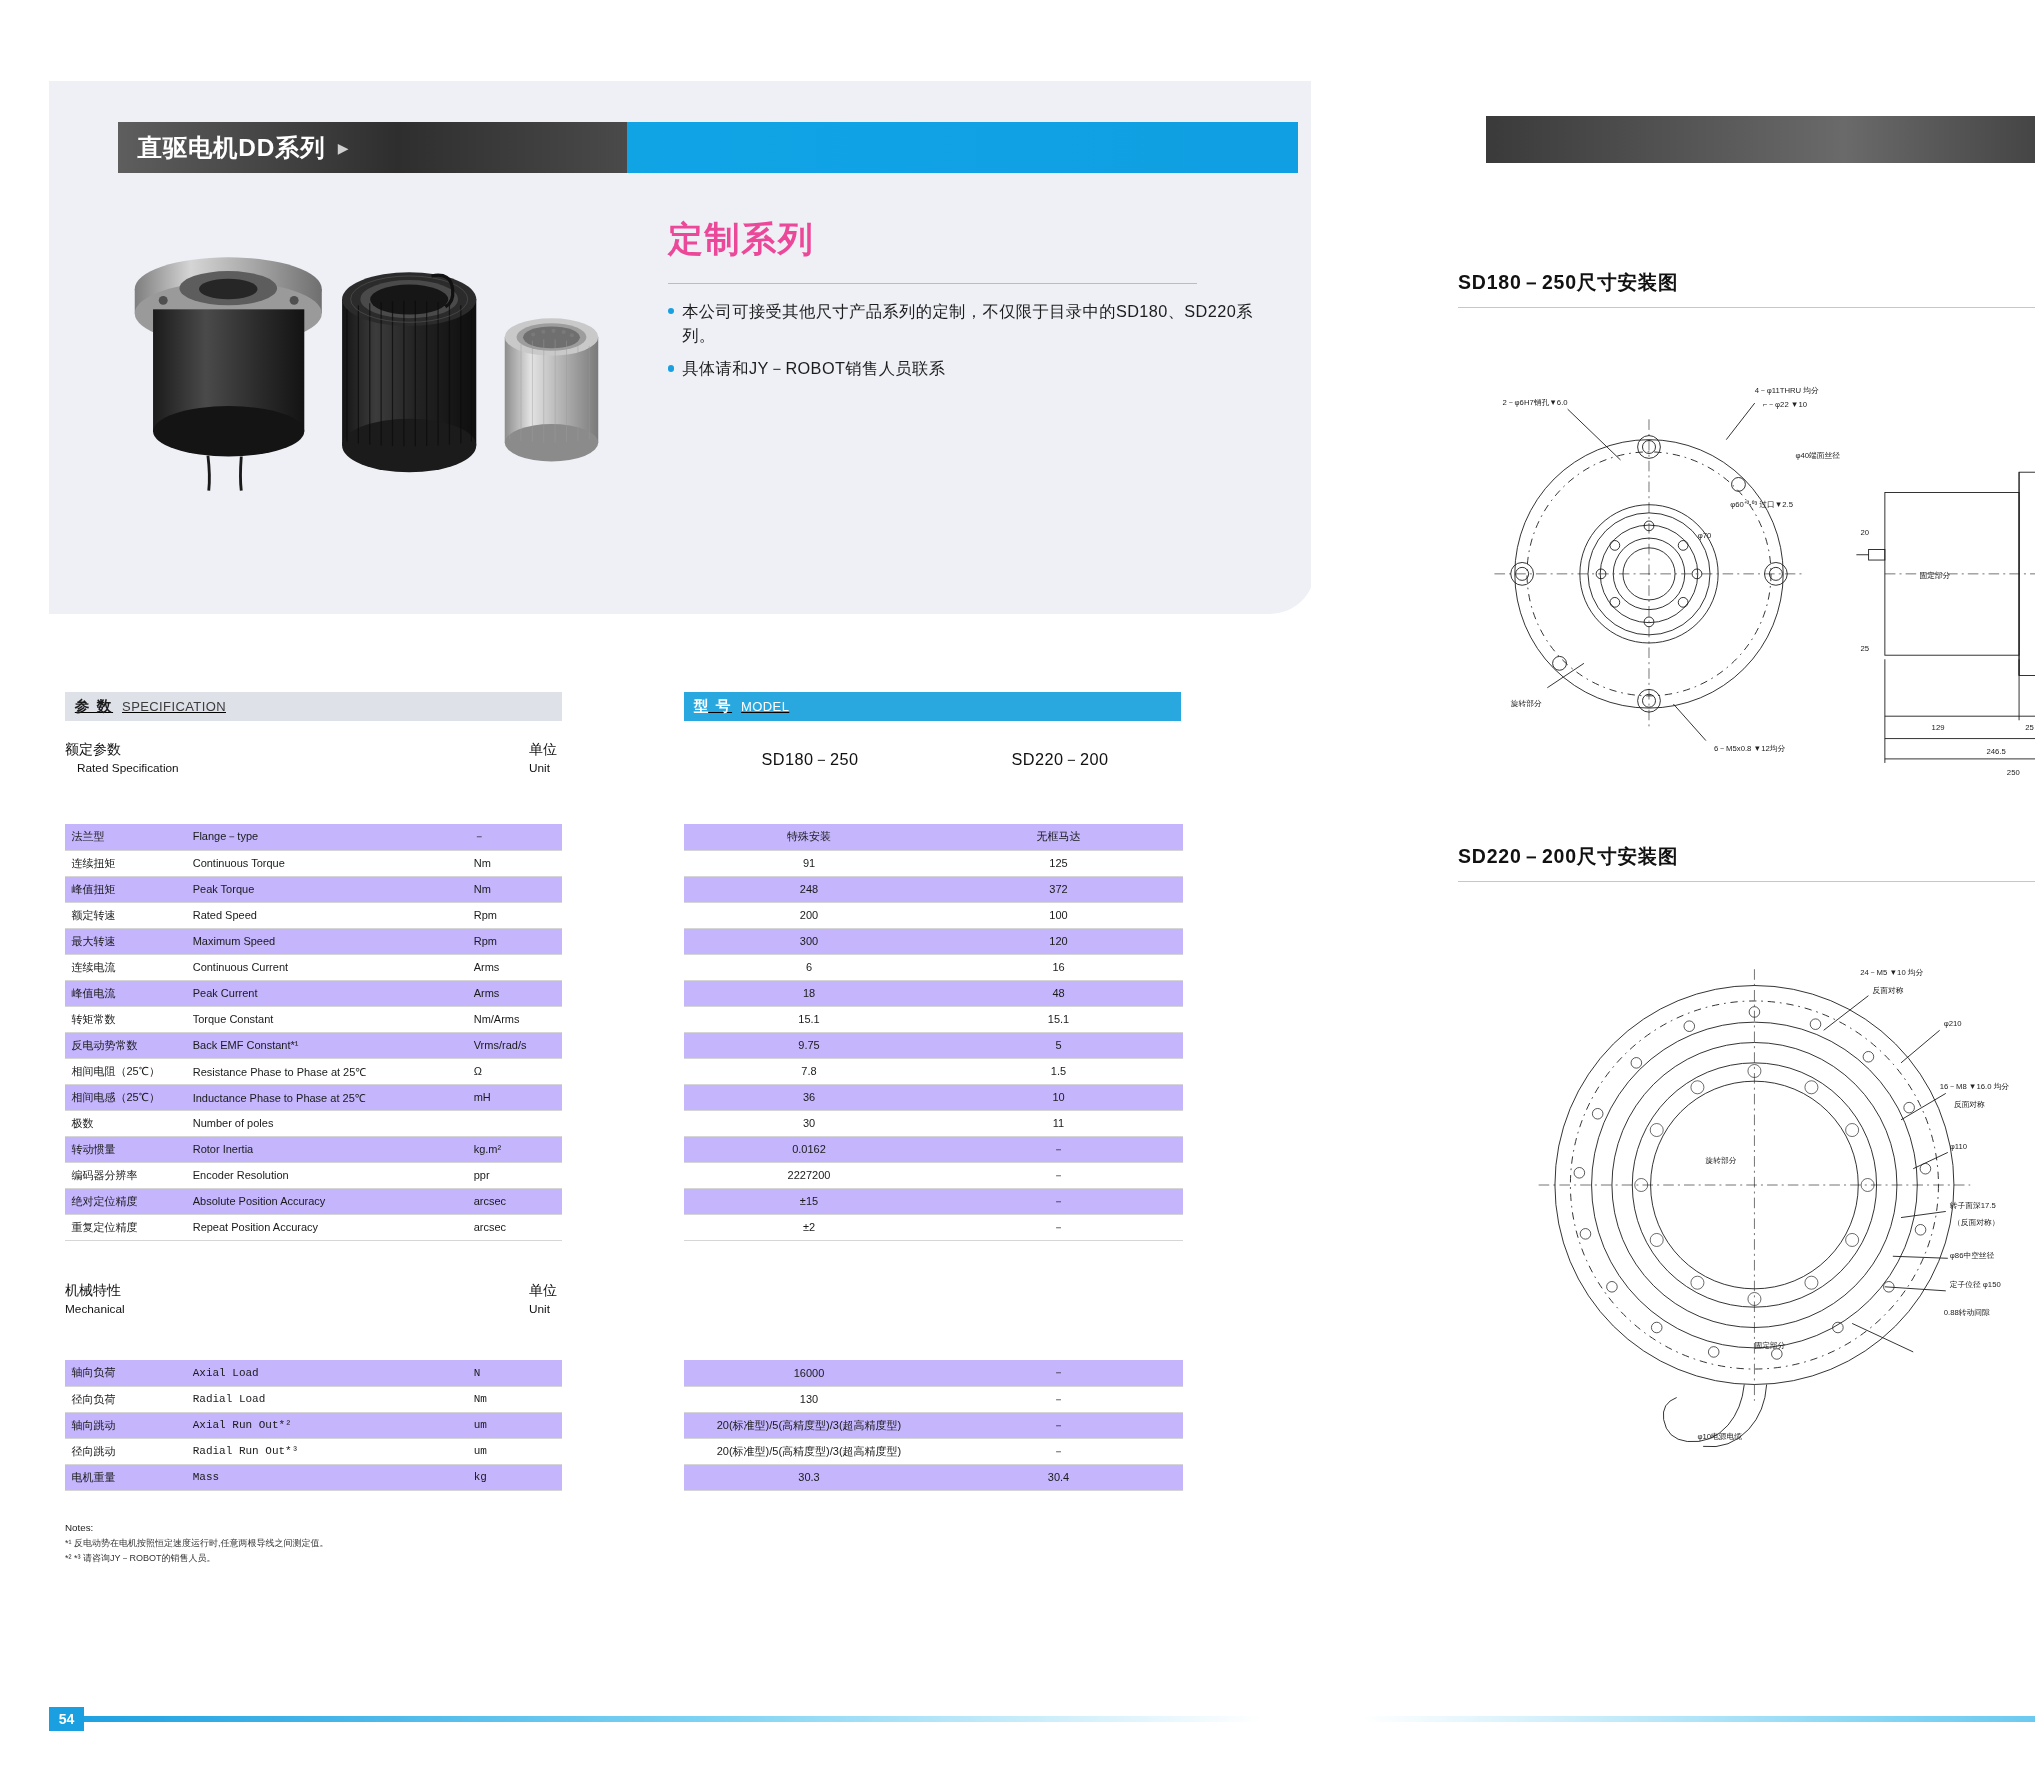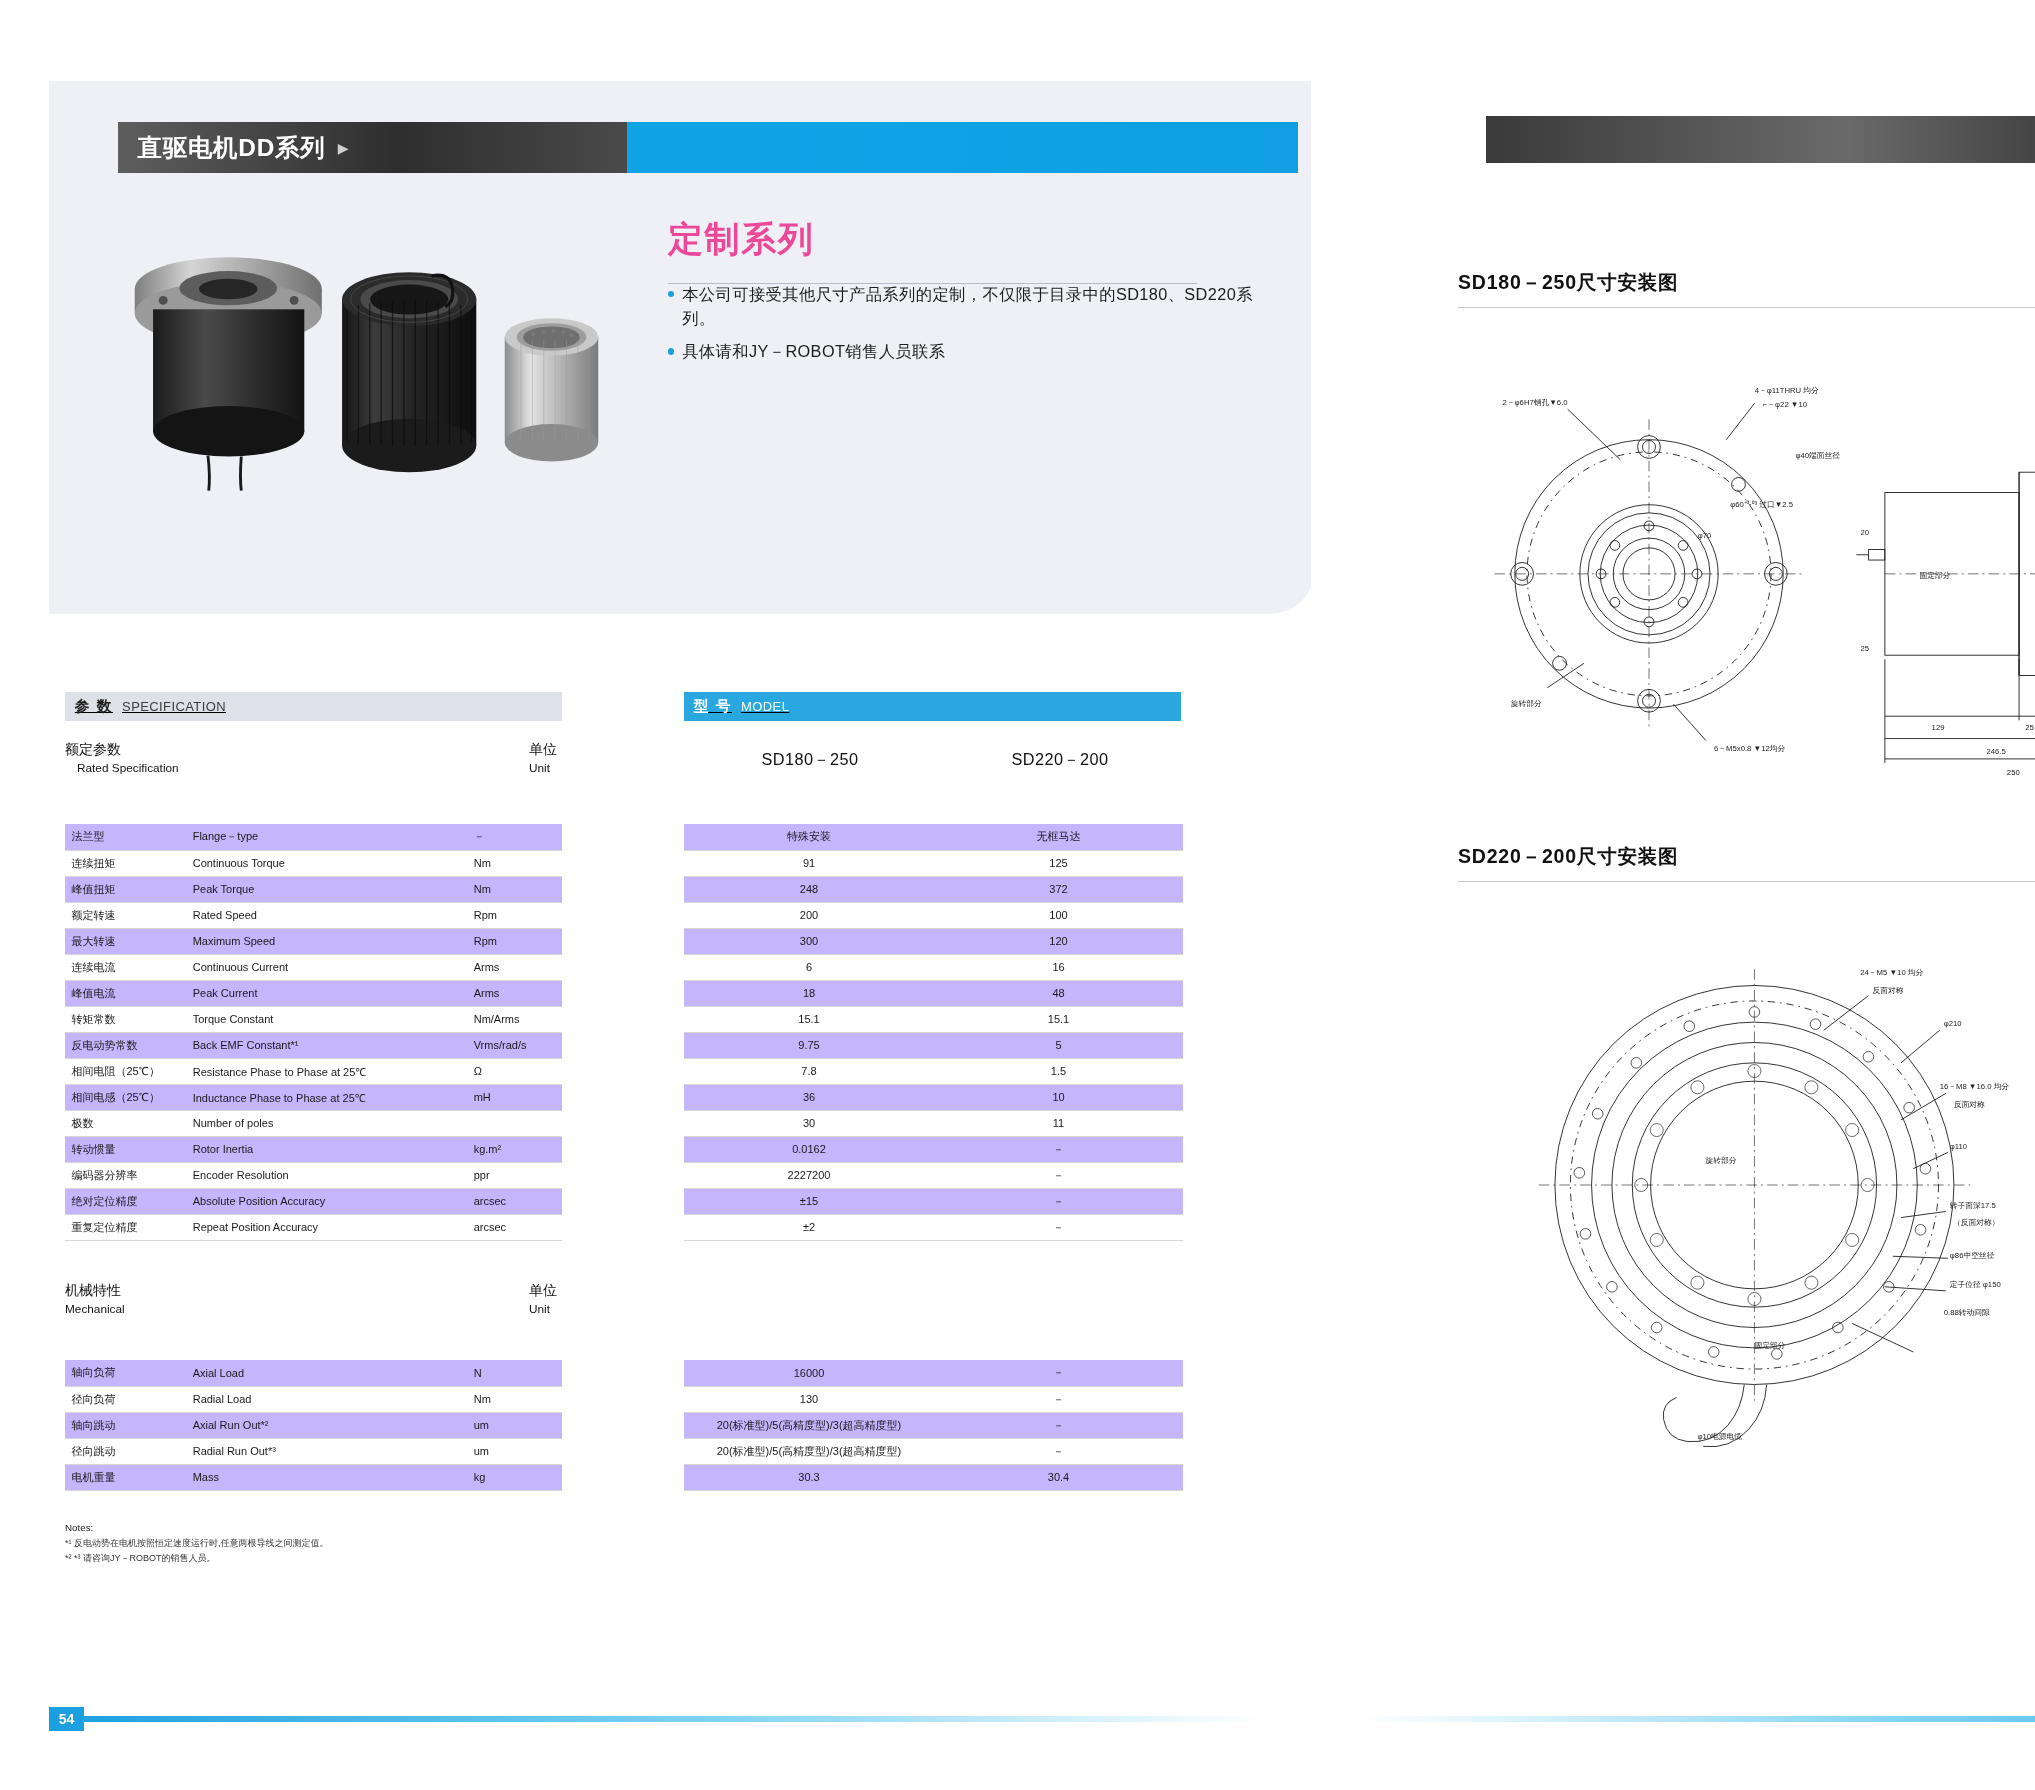--- a/index.html
+++ b/index.html
@@ -58,21 +58,21 @@
     left: 668px; top: 216px;
     width: 590px;
   }
   .hero-right h1 {
     font-size: 35px; font-weight: bold; color: #ec4899;
     letter-spacing: 1.6px;
   }
   .hero-rule {
     margin-top: 19.5px; width: 529px; height: 0.8px; background: #b9bcc6;
   }
-  .bullets { }
+  .bullets { margin-top: 17px; }
   .bullet {
     display: flex; align-items: flex-start;
     margin-bottom: 9.8px;
   }
   .bullet .dot {
     width: 6.1px; height: 6.1px; border-radius: 50%;
     background: #1a9fe0; margin-top: 8.1px; margin-right: 8.1px; flex: none;
   }
   .bullet .txt {
     font-size: 16.3px; line-height: 1.45; color: #1d1d1d;
@@ -122,21 +122,21 @@
 
   table.tbl { border-collapse: collapse; }
   .left-tbl {
     position: absolute; left: 65px; width: 497px;
   }
   .right-tbl {
     position: absolute; left: 684px; width: 499px;
   }
   #rated-left-tbl { top: 824px; }
   #rated-right-tbl { top: 824px; }
-  #mech-left-tbl { top: 1360px; }
+  #mech-left-tbl { top: 1360px; font-family: Liberation Mono, monospace; }
   #mech-right-tbl { top: 1360px; }
 
   .tbl td {
     font-size: 11px; color: #1a1a1a;
     padding: 0; height: 26px; vertical-align: middle;
     border-bottom: 0.4px solid #d6d6d6;
   }
   .tbl tr.alt td { background: #c4b5fd; }
   .tbl td.c-cn { width: 122px; padding-left: 6.5px; letter-spacing: 0px; }
   .tbl td.c-en { width: 281px; padding-left: 5.7px; }

